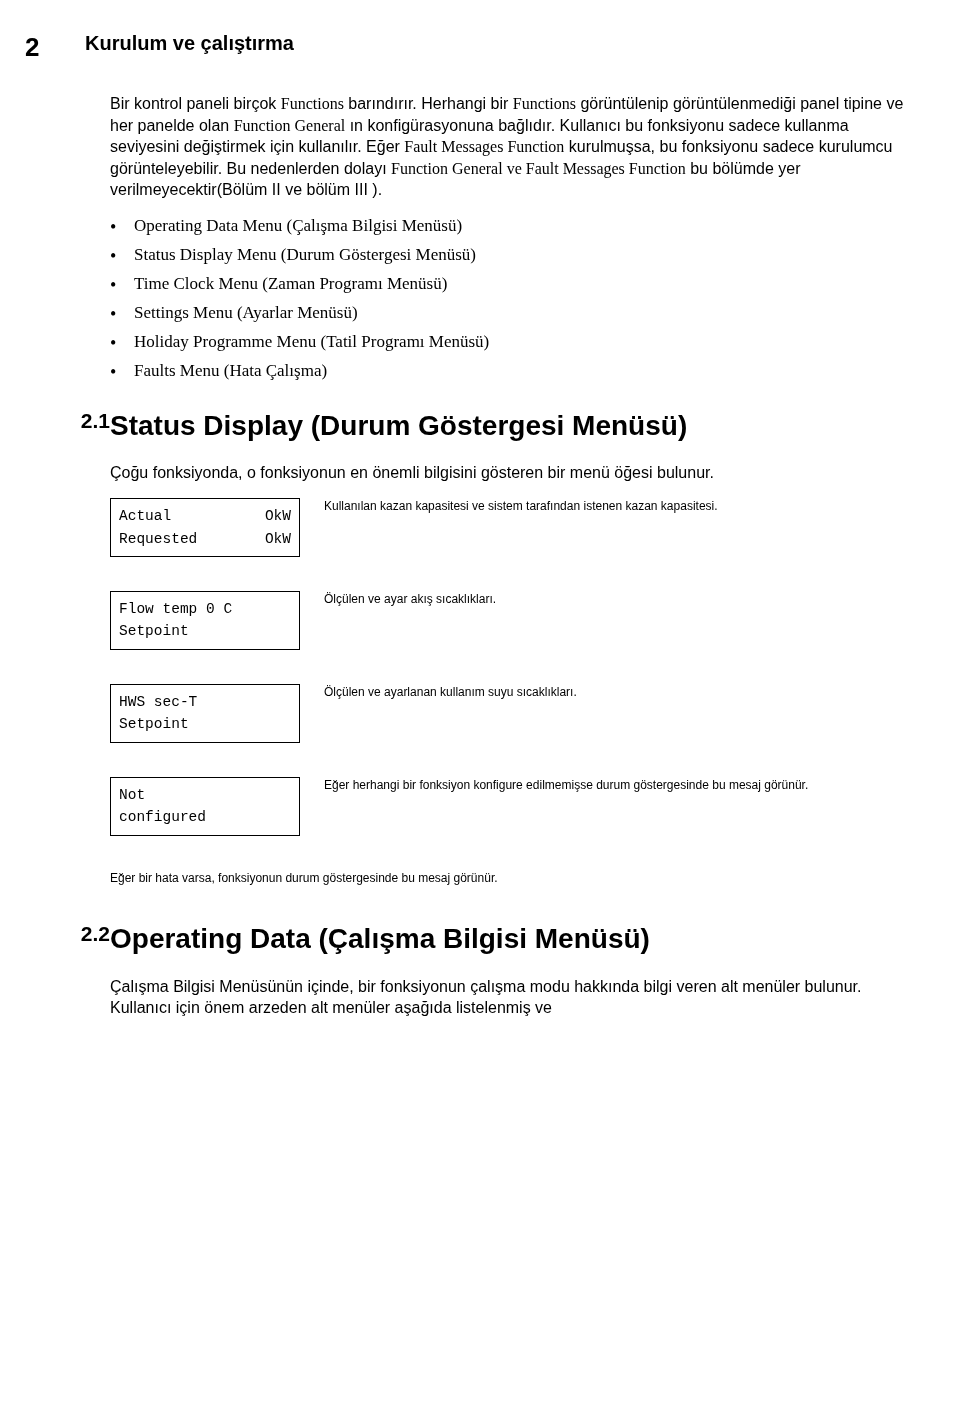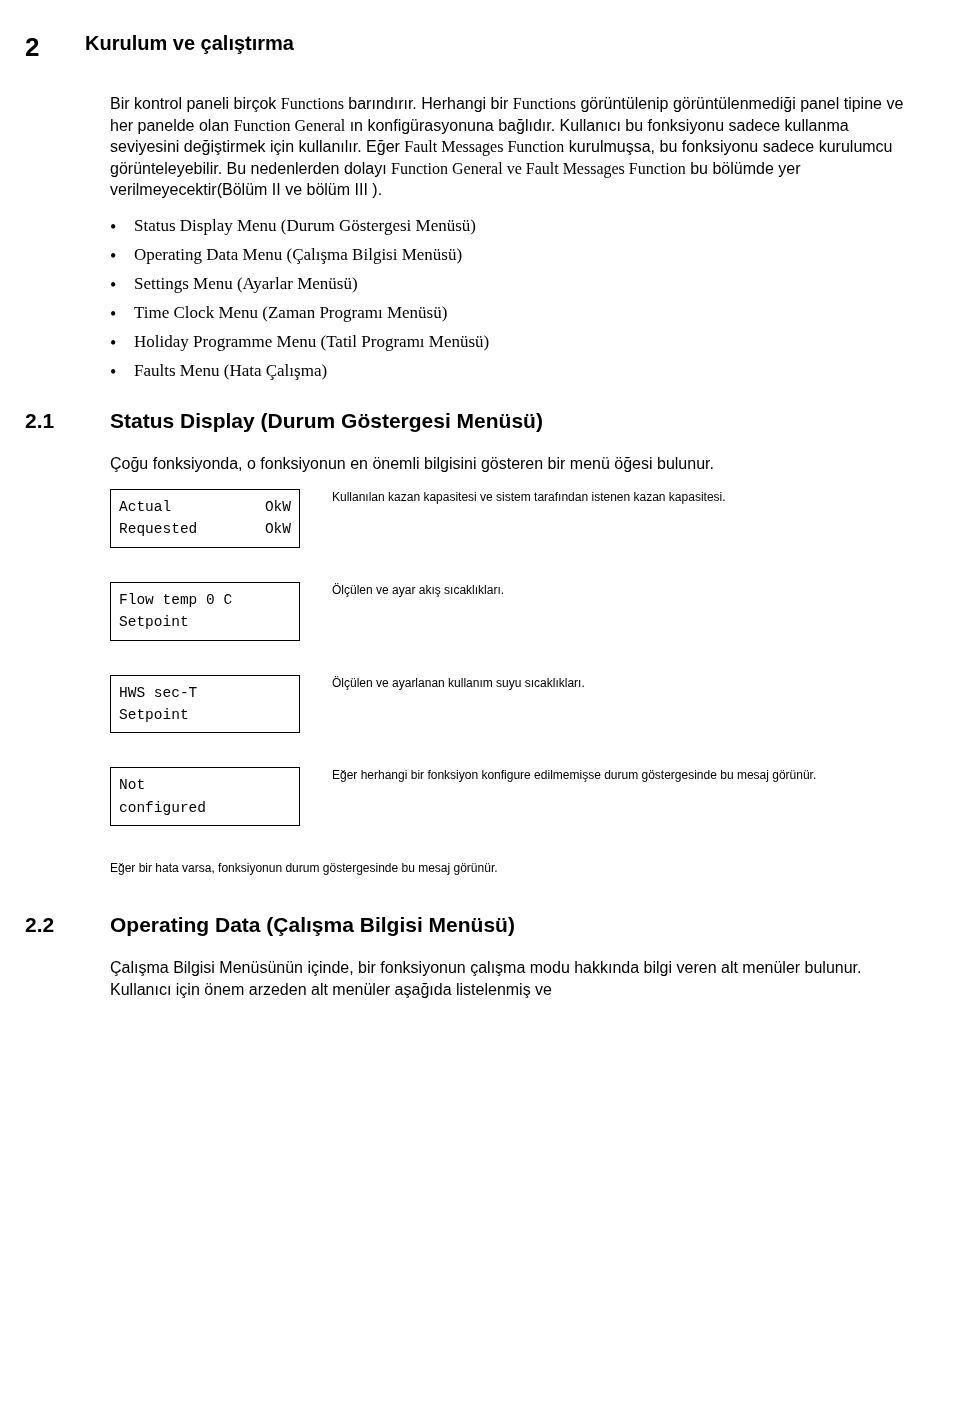--- a/index.html
+++ b/index.html
@@ -12,60 +12,60 @@
     box-sizing: border-box;
     background: #fff;
     line-height: 1.35;
   }
   .serif { font-family: Liberation Serif, serif; }
   .sans { font-family: Arial, Helvetica, sans-serif; }
   .h1-row { display: flex; margin-bottom: 28px; }
   .h1-num { font-size: 26px; font-weight: bold; width: 60px; flex-shrink:0; }
   .h1-title { font-size: 20px; font-weight: bold; }
   .h2-row { display: flex; margin-top: 24px; margin-bottom: 18px; }
-  .h2-num { font-size: 21px; font-weight: bold; width: 85px; flex-shrink:0; }
-  .h2-title { font-size: 21px; font-weight: bold; }
+  .h2-num { font-size: 21px; font-weight: bold; width: 85px; flex-shrink:0;text-align:right; }
+  .h2-title { font-size: 28px; font-weight: bold; }
   .body-block { margin-left: 85px; }
   .para { margin: 10px 0 14px 0; }
   .bullet-list { margin: 10px 0 16px 0; padding: 0; list-style: none; }
   .bullet-list li { position: relative; padding-left: 24px; margin: 6px 0; font-family: "Times New Roman", Times, serif; font-size: 17px; }
   .bullet-list li::before { content: "•"; position: absolute; left: 0; top: 0; font-size: 18px; }
   .menu-label { font-weight: bold; font-size: 14px; margin: 22px 0 14px 0; }
   .status-row { display: flex; align-items: flex-start; margin-bottom: 34px; }
   .display-box {
     border: 1.5px solid #000;
     width: 190px;
     padding: 6px 8px;
     font-family: "Courier New", Courier, monospace;
     font-size: 14.5px;
-    margin-right: 32px;
+    margin-right: 24px;
     flex-shrink: 0;
     line-height: 1.55;
     box-sizing: border-box;
   }
   .display-line { display: flex; justify-content: space-between; }
   .desc { flex: 1; font-family: Arial, Helvetica, sans-serif; font-size: 12px; }
 </style>
 </head>
 <body>
 
 <div class="h1-row">
   <div class="h1-num sans">2</div>
   <div class="h1-title sans">Kurulum ve çalıştırma</div>
 </div>
 
 <div class="body-block">
   <p class="para">
     <span class="sans">Bir kontrol paneli birçok </span><span class="serif">Functions</span><span class="sans"> barındırır. Herhangi bir </span><span class="serif">Functions</span><span class="sans"> görüntülenip görüntülenmediği panel tipine ve  her panelde olan </span><span class="serif">Function General</span><span class="sans"> ın konfigürasyonuna bağlıdır. Kullanıcı bu fonksiyonu sadece kullanma seviyesini değiştirmek için kullanılır. Eğer </span><span class="serif">Fault Messages Function</span><span class="sans"> kurulmuşsa,  bu fonksiyonu sadece kurulumcu görünteleyebilir. Bu nedenlerden dolayı  </span><span class="serif">Function General</span><span class="serif"> ve </span><span class="serif">Fault Messages Function</span><span class="sans">  bu bölümde yer verilmeyecektir(Bölüm II ve bölüm III ).</span>
   </p>
   <ul class="bullet-list">
+    <li>Operating Data Menu  (Çalışma Bilgisi Menüsü)</li>
     <li>Status Display Menu (Durum Göstergesi Menüsü)</li>
-    <li>Operating Data Menu  (Çalışma Bilgisi Menüsü)</li>
+    <li>Time Clock Menu (Zaman Programı Menüsü)</li>
     <li>Settings Menu (Ayarlar Menüsü)</li>
-    <li>Time Clock Menu (Zaman Programı Menüsü)</li>
     <li>Holiday Programme Menu (Tatil Programı Menüsü)</li>
     <li>Faults Menu (Hata Çalışma)</li>
   </ul>
 </div>
 
 <div class="h2-row">
   <div class="h2-num sans">2.1</div>
   <div class="h2-title sans">Status Display (Durum Göstergesi Menüsü)</div>
 </div>
 

